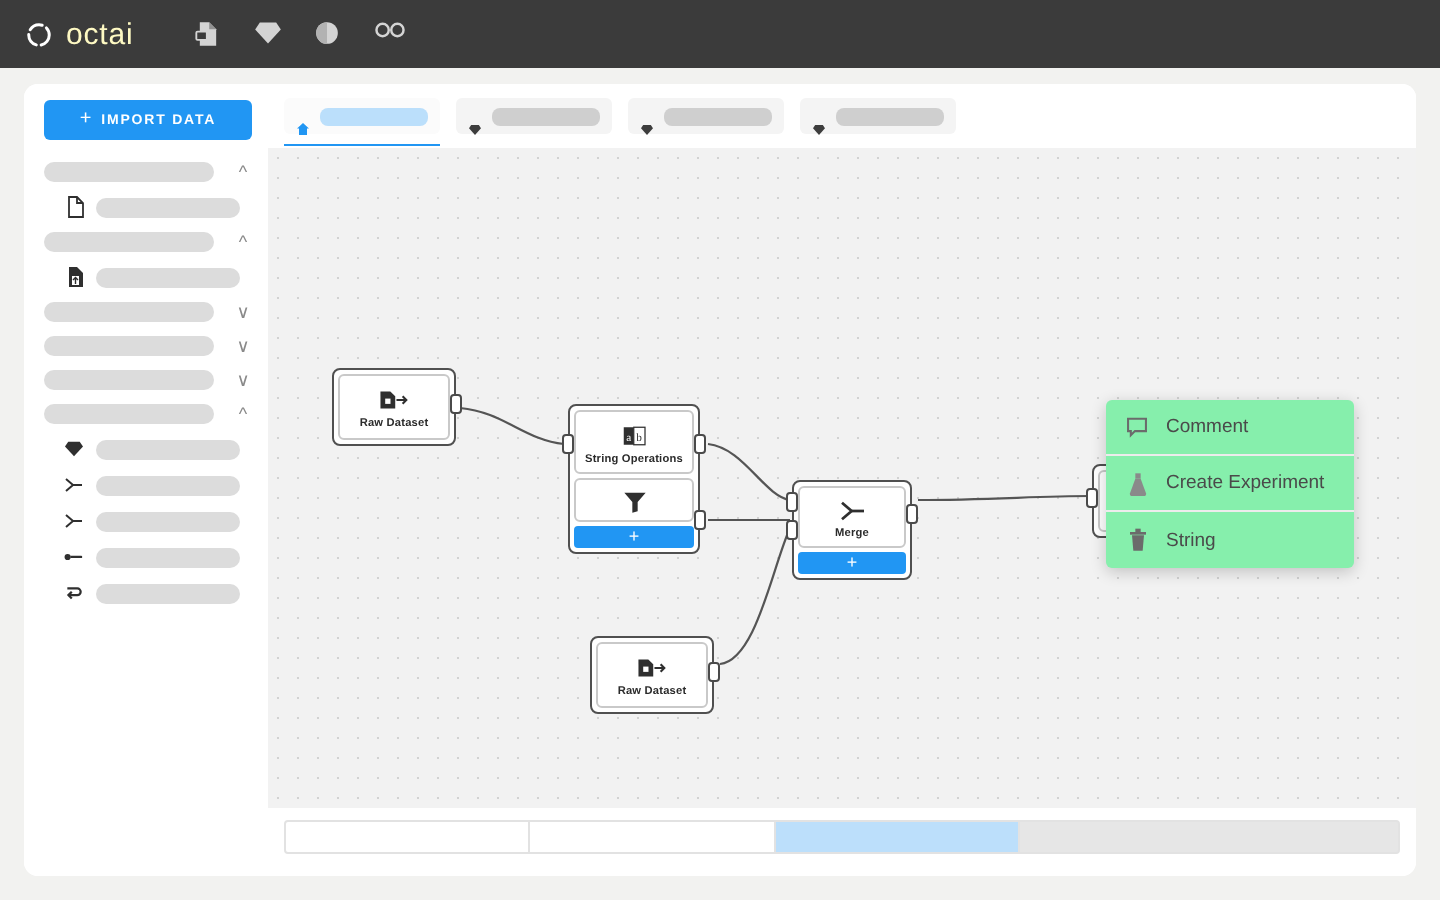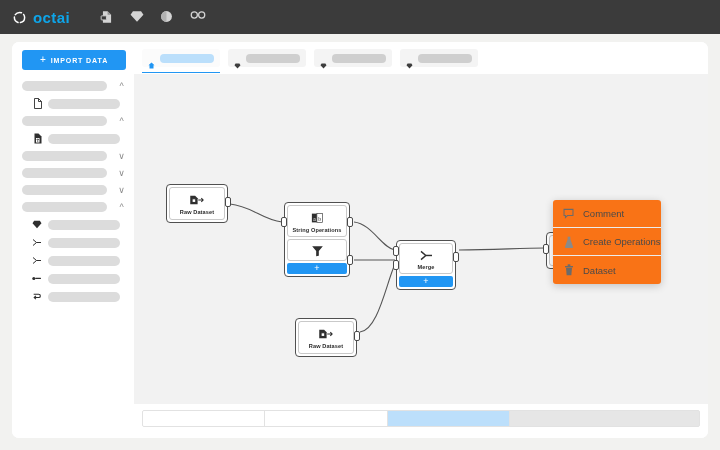--- a/index.html
+++ b/index.html
@@ -13,22 +13,22 @@
   
   .topbar {
     position: absolute; left: 0; top: 0;
     width: 720px; height: 34px;
     background: #3b3b3b;
     display: flex; align-items: center;
   }
   .logo-wrap { display: flex; align-items: center; margin-left: 12px; }
   .logo-mark { width: 15px; height: 15px; position: relative; }
   .logo-text {
-    color: #0ea5e9; font-size: 15px; letter-spacing: .4px;
-    margin-left: 6px; font-weight: 700;
+    color: #fef9c3; font-size: 15px; letter-spacing: .4px;
+    margin-left: 6px; font-weight: 400;
   }
   .topbar-icons { display: flex; align-items: center; gap: 16px; margin-left: 30px; }
   .tb-icon { width: 14px; height: 14px; display: block; opacity: .92; }
   .tb-icon svg { display: block; }
 
   
   .card {
     position: absolute; left: 12px; top: 42px;
     width: 696px; height: 396px;
     background: #ffffff;
@@ -146,22 +146,22 @@
   .port {
     position: absolute; width: 6px; height: 10px;
     background: #fff; border: 1.4px solid #4a4a4a; border-radius: 2px;
   }
   .port.l { left: -4px; }
   .port.r { right: -4px; }
 
   
   .ctxmenu {
     position: absolute; left: 553px; top: 200px;
-    width: 108px;
-    background: #f97316;
+    width: 124px;
+    background: #86efac;
     border-radius: 3px;
     box-shadow: 0 2px 8px rgba(0,0,0,.20);
     overflow: hidden; z-index: 40;
   }
   .ctx-item {
     height: 28px; display: flex; align-items: center; gap: 9px;
     padding-left: 10px; font-size: 9.5px; color: #4a4a4a;
     border-bottom: 1px solid #ececec; cursor: pointer;
   }
   .ctx-item:last-child { border-bottom: none; }
@@ -477,25 +477,25 @@
     </span>
     <span>Comment</span>
   </div>
   <div class="ctx-item">
     <span class="ctx-ico">
       <svg width="10" height="12" viewBox="0 0 14 18" fill="#8a8a8a">
         <rect x="5" y="1" width="4" height="4"></rect>
         <path d="M5 5h4l4 11a1.5 1.5 0 01-1.4 2H2.4A1.5 1.5 0 011 16z"></path>
       </svg>
     </span>
-    <span>Create Operations</span>
+    <span>Create Experiment</span>
   </div>
   <div class="ctx-item">
     <span class="ctx-ico">
       <svg width="10" height="12" viewBox="0 0 14 18" fill="#6b6b6b">
         <rect x="1" y="3" width="12" height="2"></rect>
         <rect x="5" y="0.5" width="4" height="2.5"></rect>
         <path d="M2.5 5.5h9l-1 11.5h-7z"></path>
       </svg>
     </span>
-    <span>Dataset</span>
+    <span>String</span>
   </div>
 </div>
 
 </body></html>

